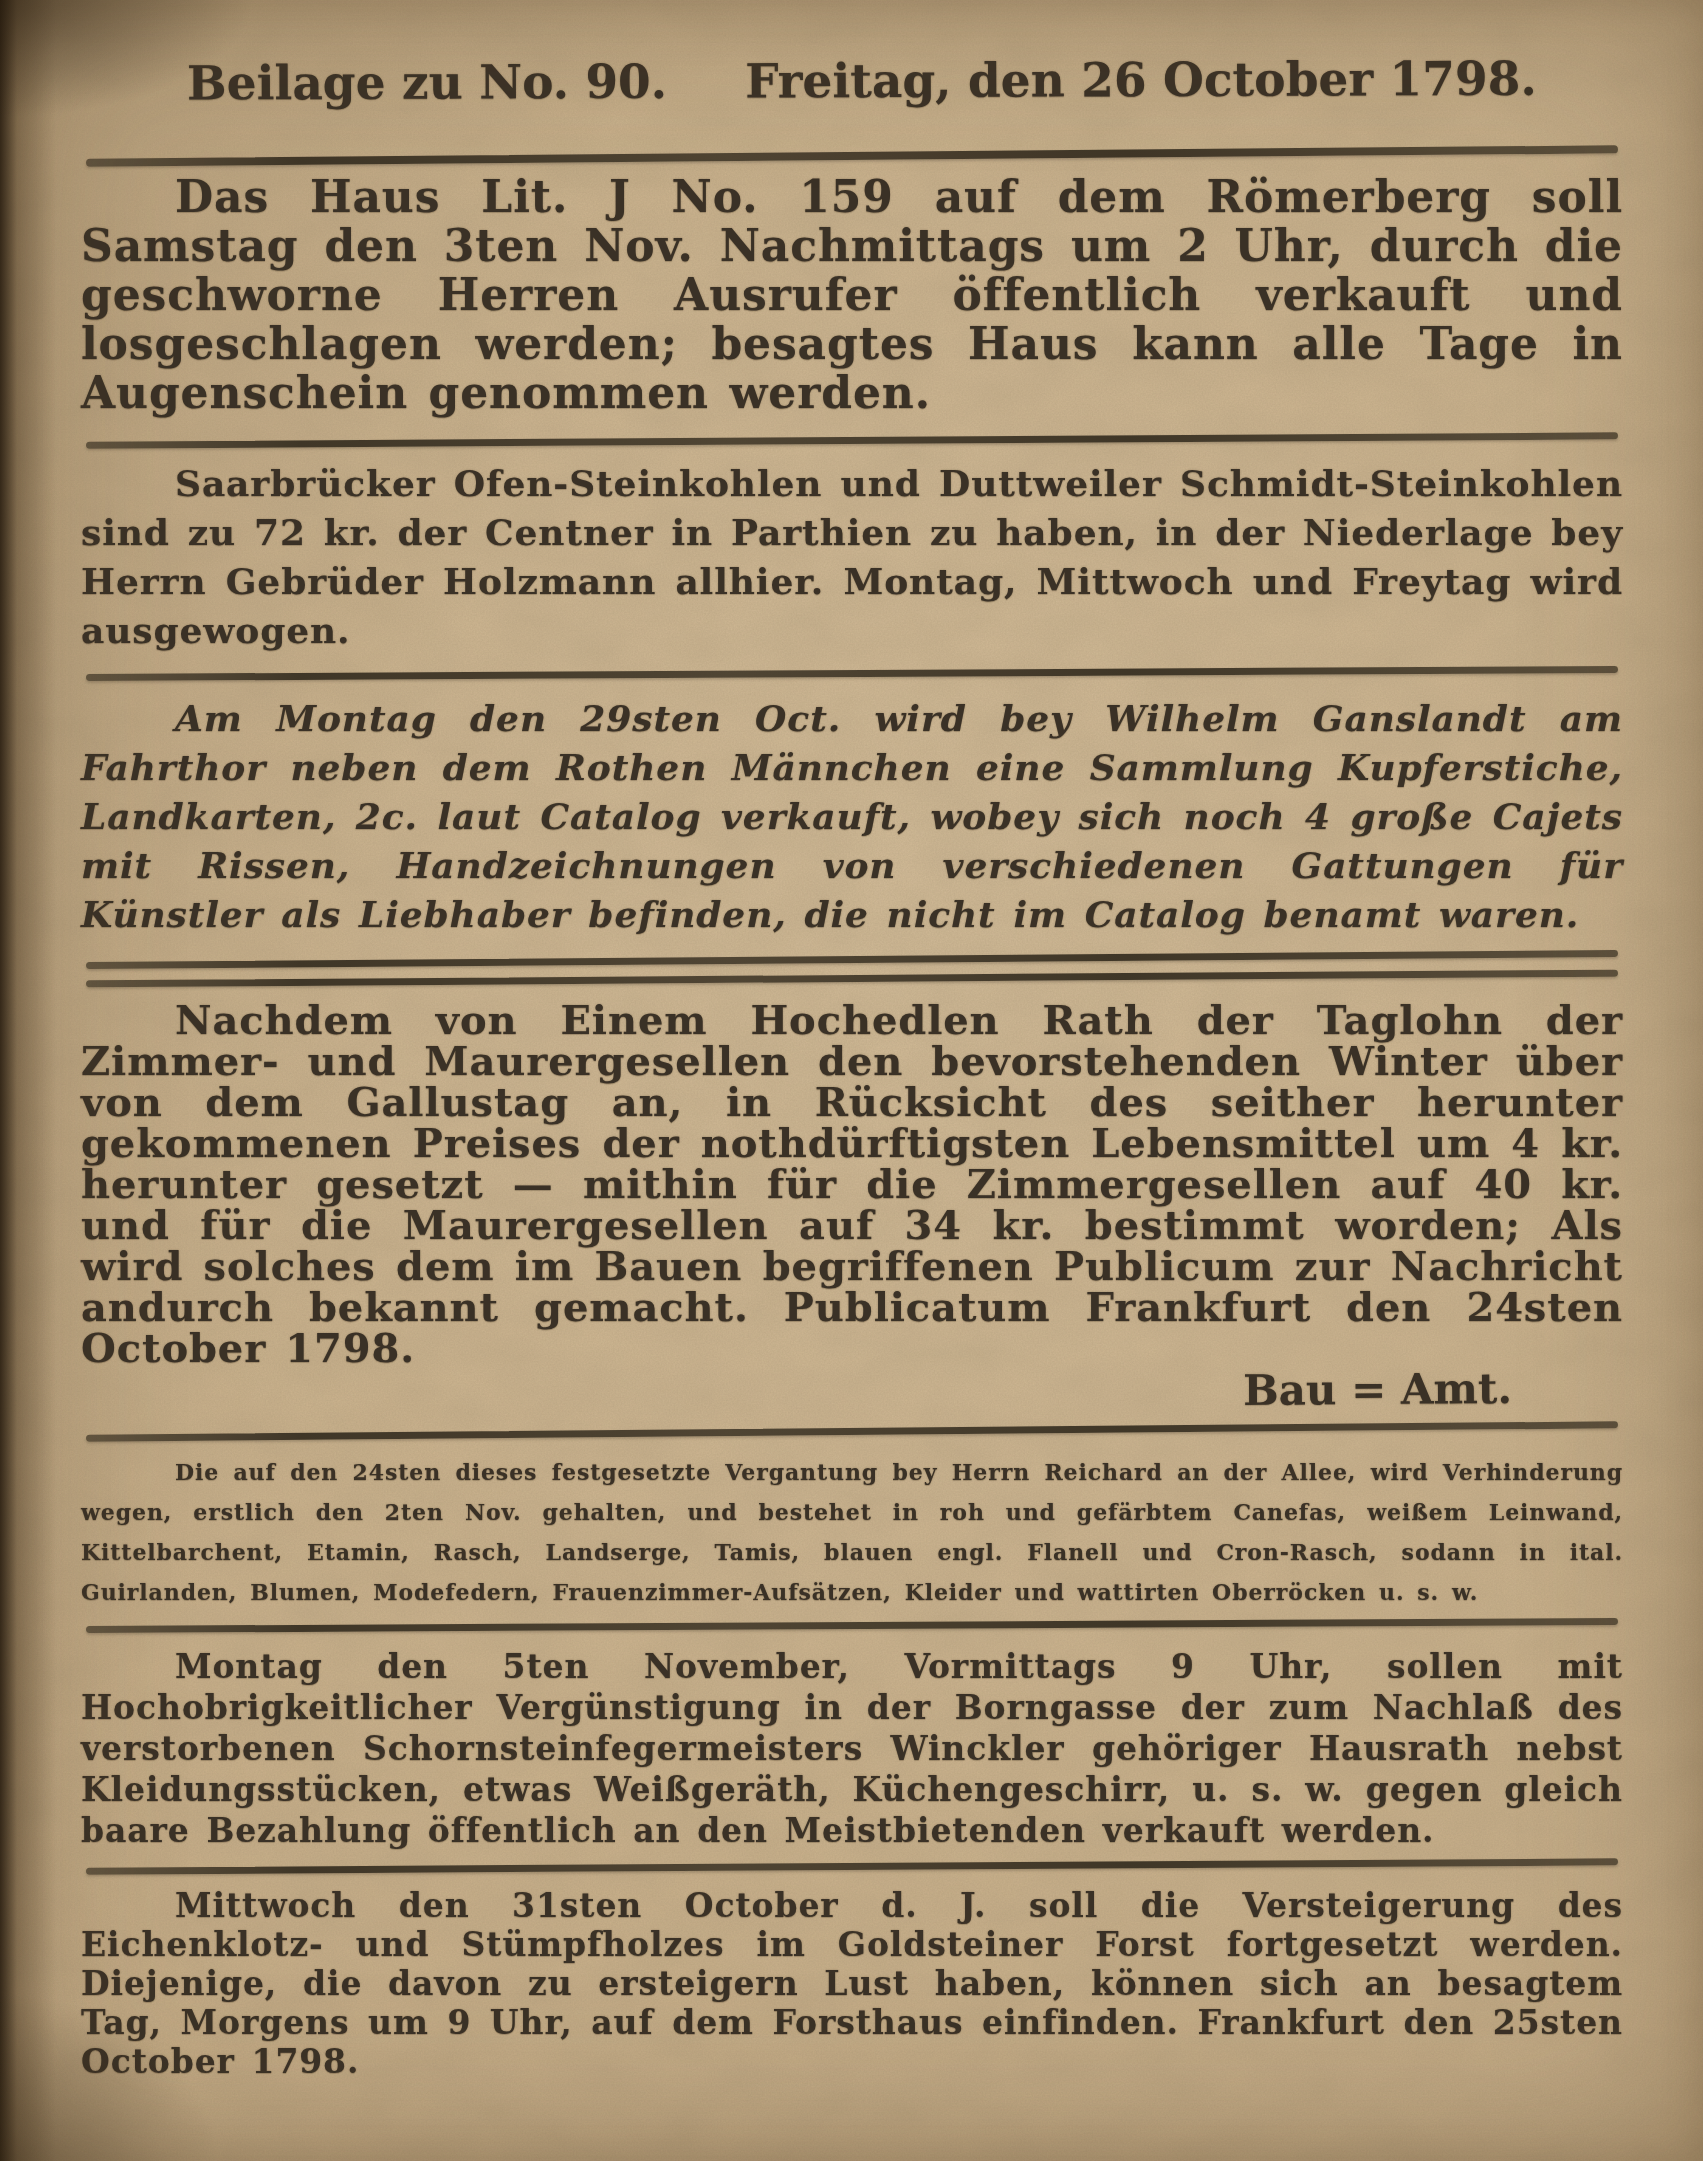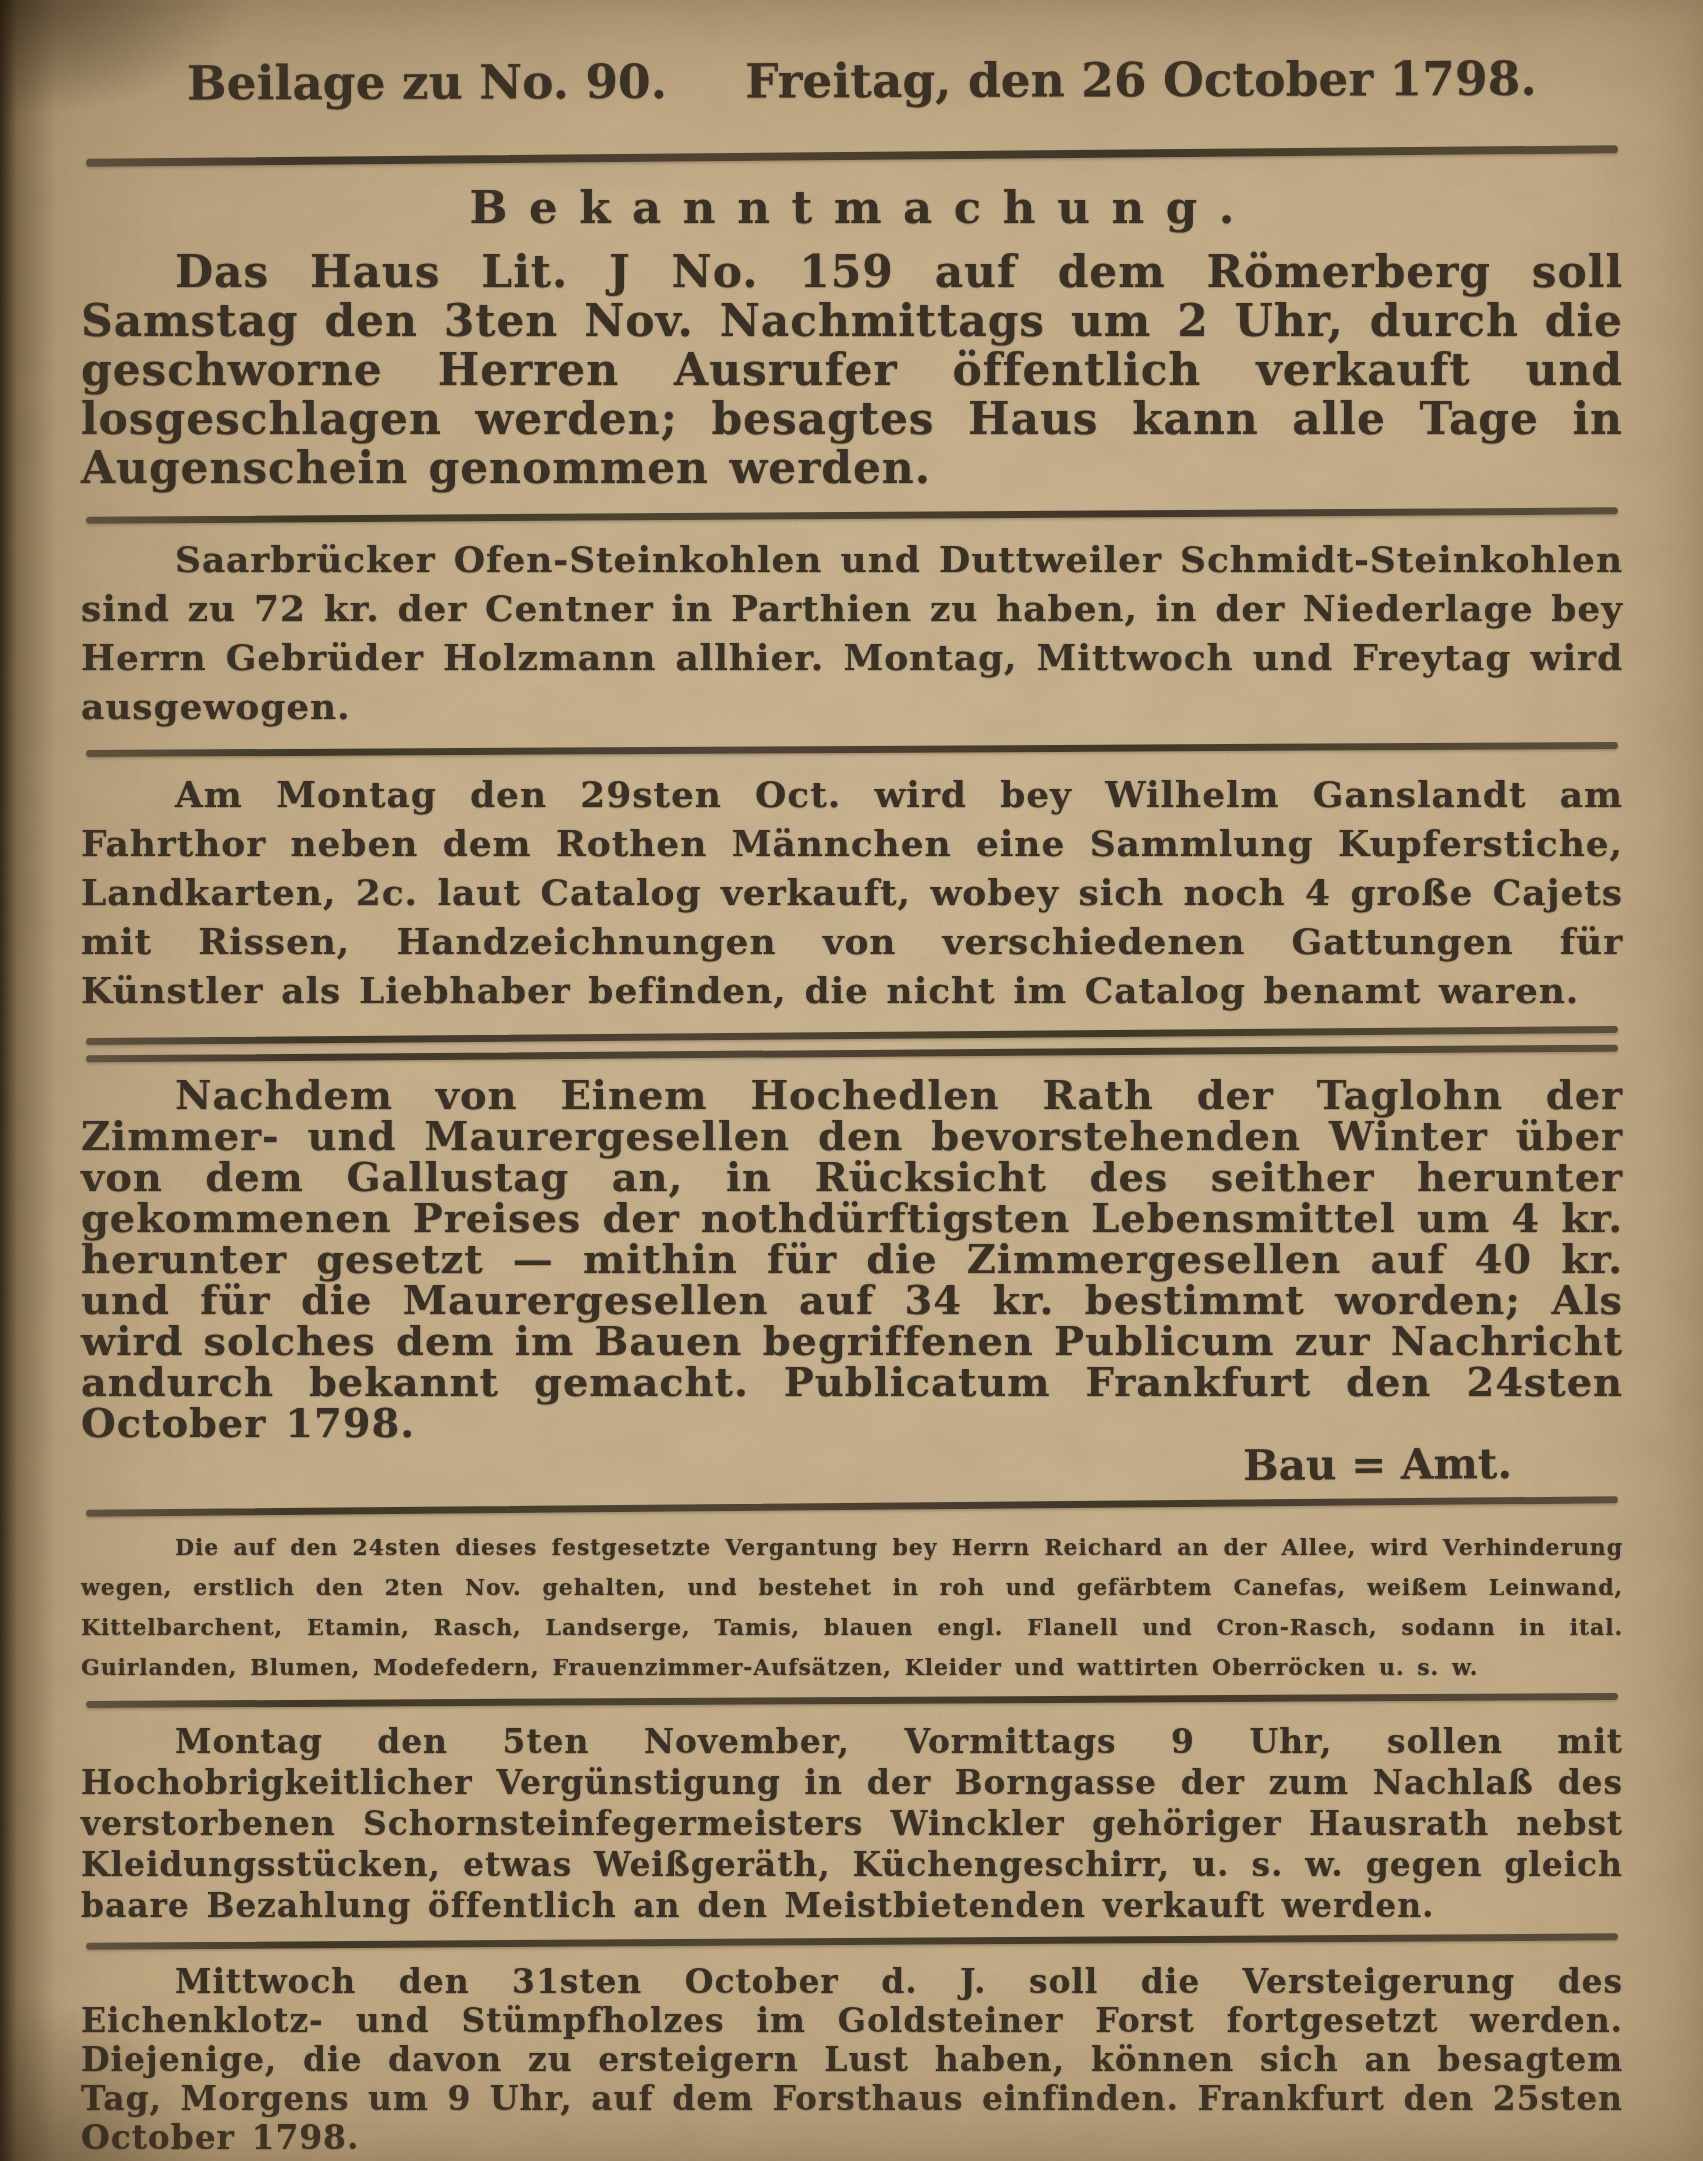--- a/index.html
+++ b/index.html
@@ -70,21 +70,21 @@
   .notice p {
     margin: 0;
     text-align: justify;
     text-indent: 94px;
     font-weight: bold;
     letter-spacing: 0.9px;
     word-spacing: 4.3px;
   }
   .sec-0 { margin-top: 12px; } .sec-0 p { font-size: 44px; line-height: 49px; }
   .sec-1 { margin-top: 15.3px; } .sec-1 p { font-size: 36px; line-height: 49px; }
-  .sec-2 { margin-top: 17px; } .sec-2 p { font-size: 36px; line-height: 49px; }
+  .sec-2 { margin-top: 17px; font-style: italic; } .sec-2 p { font-size: 36px; line-height: 49px; }
   .sec-3 { margin-top: 17px; } .sec-3 p { font-size: 34px; line-height: 41px; }
   .sec-4 { margin-top: 17px; } .sec-4 p { font-size: 40px; line-height: 41px; }
   .sec-5 { margin-top: 17px; } .sec-5 p { font-size: 22px; line-height: 40px; }
   .sec-6 { margin-top: 17px; } .sec-6 p { font-size: 33px; line-height: 41px; }
   .sec-7 { margin-top: 17px; } .sec-7 p { font-size: 33px; line-height: 39px; }
   .signature {
     text-align: right;
     font-weight: bold;
     white-space: nowrap;
   }
@@ -112,21 +112,20 @@
 
   <div class="content">
 
     <header class="masthead">
       <span>Beilage zu No. 90.</span>
       <span>Freitag, den 26 October 1798.</span>
     </header>
 
     <div class="rule r-a"></div>
 
-    <h1 class="title">Bekanntmachung.</h1>
 
     <section class="notice sec-0">
       <p>Das Haus Lit. J No. 159 auf dem Römerberg soll Samstag den 3ten Nov. Nachmittags um 2 Uhr, durch die geschworne Herren Ausrufer öffentlich verkauft und losgeschlagen werden; besagtes Haus kann alle Tage in Augenschein genommen werden.</p>
     </section>
 
     <div class="rule r-b"></div>
 
     <section class="notice sec-1">
       <p>Saarbrücker Ofen-Steinkohlen und Duttweiler Schmidt-Steinkohlen sind zu 72 kr. der Centner in Parthien zu haben, in der Niederlage bey Herrn Gebrüder Holzmann allhier. Montag, Mittwoch und Freytag wird ausgewogen.</p>
     </section>

